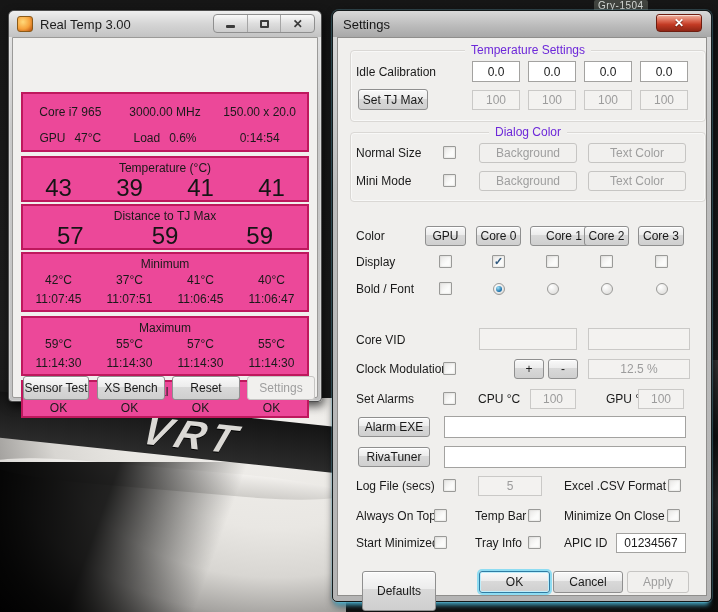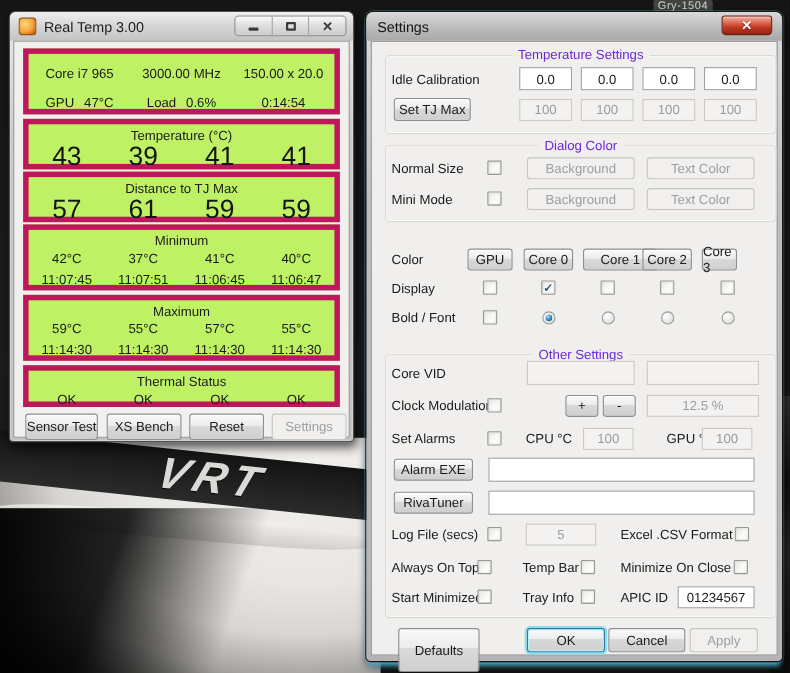--- a/index.html
+++ b/index.html
@@ -56,21 +56,21 @@
   .caption-group { position:absolute; right:6px; top:3px; width:102px; height:19px; display:flex;
     border:1px solid #8f8f8f; border-radius:4px; overflow:hidden;
     background:linear-gradient(#fafafa,#dedede 50%,#cccccc); }
   .cap-btn { flex:1; display:flex; align-items:center; justify-content:center; border-right:1px solid #a5a5a5; }
   .cap-btn:last-child { border-right:none; }
   .glyph-min { width:9px; height:3px; background:#3b3b3b; border-radius:1px; margin-top:6px; }
   .glyph-max { width:9px; height:8px; border:2px solid #3b3b3b; border-radius:1px; }
   .glyph-x { font-size:12px; font-weight:700; color:#3b3b3b; }
   .rt-client { position:absolute; left:3px; right:3px; top:26px; bottom:3px;
     background:#f1f0ee; border:1px solid #9b9a98; border-radius:0 0 2px 2px; }
-  .rt-box { position:absolute; left:8px; right:8px; background:#bef264; border:5px solid #be185d; }
+  .rt-box { position:absolute; left:8px; right:8px; background:#ec4899; border:2px solid #be185d;margin-top:48px; }
   .rt-header { position:absolute; left:0; right:0; top:3px; text-align:center; font-size:12px; color:#1a1a1a; }
   .row4 { position:absolute; left:0; right:0; display:flex; }
   .row4 span { flex:1; text-align:center; }
   .rt-big { font-size:24px; color:#151515; }
   .rt-sm { font-size:12px; color:#1a1a1a; }
   .row3 { position:absolute; left:0; right:0; display:flex; font-size:12px; color:#1a1a1a; }
   .row3 > div { flex:1; display:flex; justify-content:center; gap:9px; }
 
   
   .st-window { position:absolute; left:332px; top:10px; width:380px; height:592px; z-index:3;
@@ -158,21 +158,20 @@
           <span class="rt-big">39</span>
           <span class="rt-big">41</span>
           <span class="rt-big">41</span>
         </div>
       </div>
 
       <div class="rt-box" style="top:118px;height:46px;text-decoration:underline;">
         <div class="rt-header">Distance to TJ Max</div>
         <div class="row4" style="top:16px;">
           <span class="rt-big">57</span>
-          <span class="rt-big">61</span>
           <span class="rt-big">59</span>
           <span class="rt-big">59</span>
         </div>
       </div>
 
       <div class="rt-box" style="top:166px;height:60px;">
         <div class="rt-header">Minimum</div>
         <div class="row4 rt-sm" style="top:19px;">
           <span>42°C</span>
           <span>37°C</span>
@@ -253,39 +252,36 @@
       <span class="lbl" style="left:18px;top:136px;">Mini Mode</span>
       <div class="checkbox" style="left:105px;top:136px;"></div>
       <div class="btn disabled" style="left:141px;top:133px;width:98px;height:20px;">Background</div>
       <div class="btn disabled" style="left:250px;top:133px;width:98px;height:20px;">Text Color</div>
 
       <span class="lbl" style="left:18px;top:191px;">Color</span>
       <div class="btn" style="left:87px;top:188px;width:41px;height:20px;">GPU</div>
       <div class="btn" style="left:138px;top:188px;width:45px;height:20px;">Core 0</div>
       <div class="btn" style="left:192px;top:188px;width:68px;height:20px;">Core 1</div>
       <div class="btn" style="left:246px;top:188px;width:45px;height:20px;">Core 2</div>
-      <div class="btn" style="left:300px;top:188px;width:32px;height:20px;">Core 3</div>
+      <div class="btn" style="left:300px;top:188px;width:46px;height:20px;">Core 3</div>
       <span class="lbl" style="left:18px;top:217px;">Display</span>
       <div class="checkbox" style="left:101px;top:217px;"></div>
       <div class="checkbox" style="left:154px;top:217px;">
           <span>✓</span>
         </div>
       <div class="checkbox" style="left:208px;top:217px;"></div>
       <div class="checkbox" style="left:262px;top:217px;"></div>
       <div class="checkbox" style="left:317px;top:217px;"></div>
       <span class="lbl" style="left:18px;top:244px;">Bold / Font</span>
       <div class="checkbox" style="left:101px;top:244px;"></div>
       <div class="radio selected" style="left:155px;top:245px;"></div>
       <div class="radio" style="left:209px;top:245px;"></div>
       <div class="radio" style="left:263px;top:245px;"></div>
       <div class="radio" style="left:318px;top:245px;"></div>
 
-      <div class="group" style="top:284px;height:240px;">
-        <span class="group-label">Other Settings</span>
-      </div>
       <span class="lbl" style="left:18px;top:295px;">Core VID</span>
       <input class="field disabled" style="left: 141px; top: 290px; width: 98px; height: 22px;" readonly="">
       <input class="field disabled" style="left: 250px; top: 290px; width: 102px; height: 22px;" readonly="">
       <span class="lbl" style="left:18px;top:324px;">Clock Modulation</span>
       <div class="checkbox" style="left:105px;top:324px;"></div>
       <div class="btn" style="left:176px;top:321px;width:30px;height:20px;">+</div>
       <div class="btn" style="left:210px;top:321px;width:30px;height:20px;">-</div>
       <input class="field disabled" style="left: 250px; top: 321px; width: 102px; height: 20px;" readonly="" value="12.5 %">
       <span class="lbl" style="left:18px;top:354px;">Set Alarms</span>
       <div class="checkbox" style="left:105px;top:354px;"></div>

